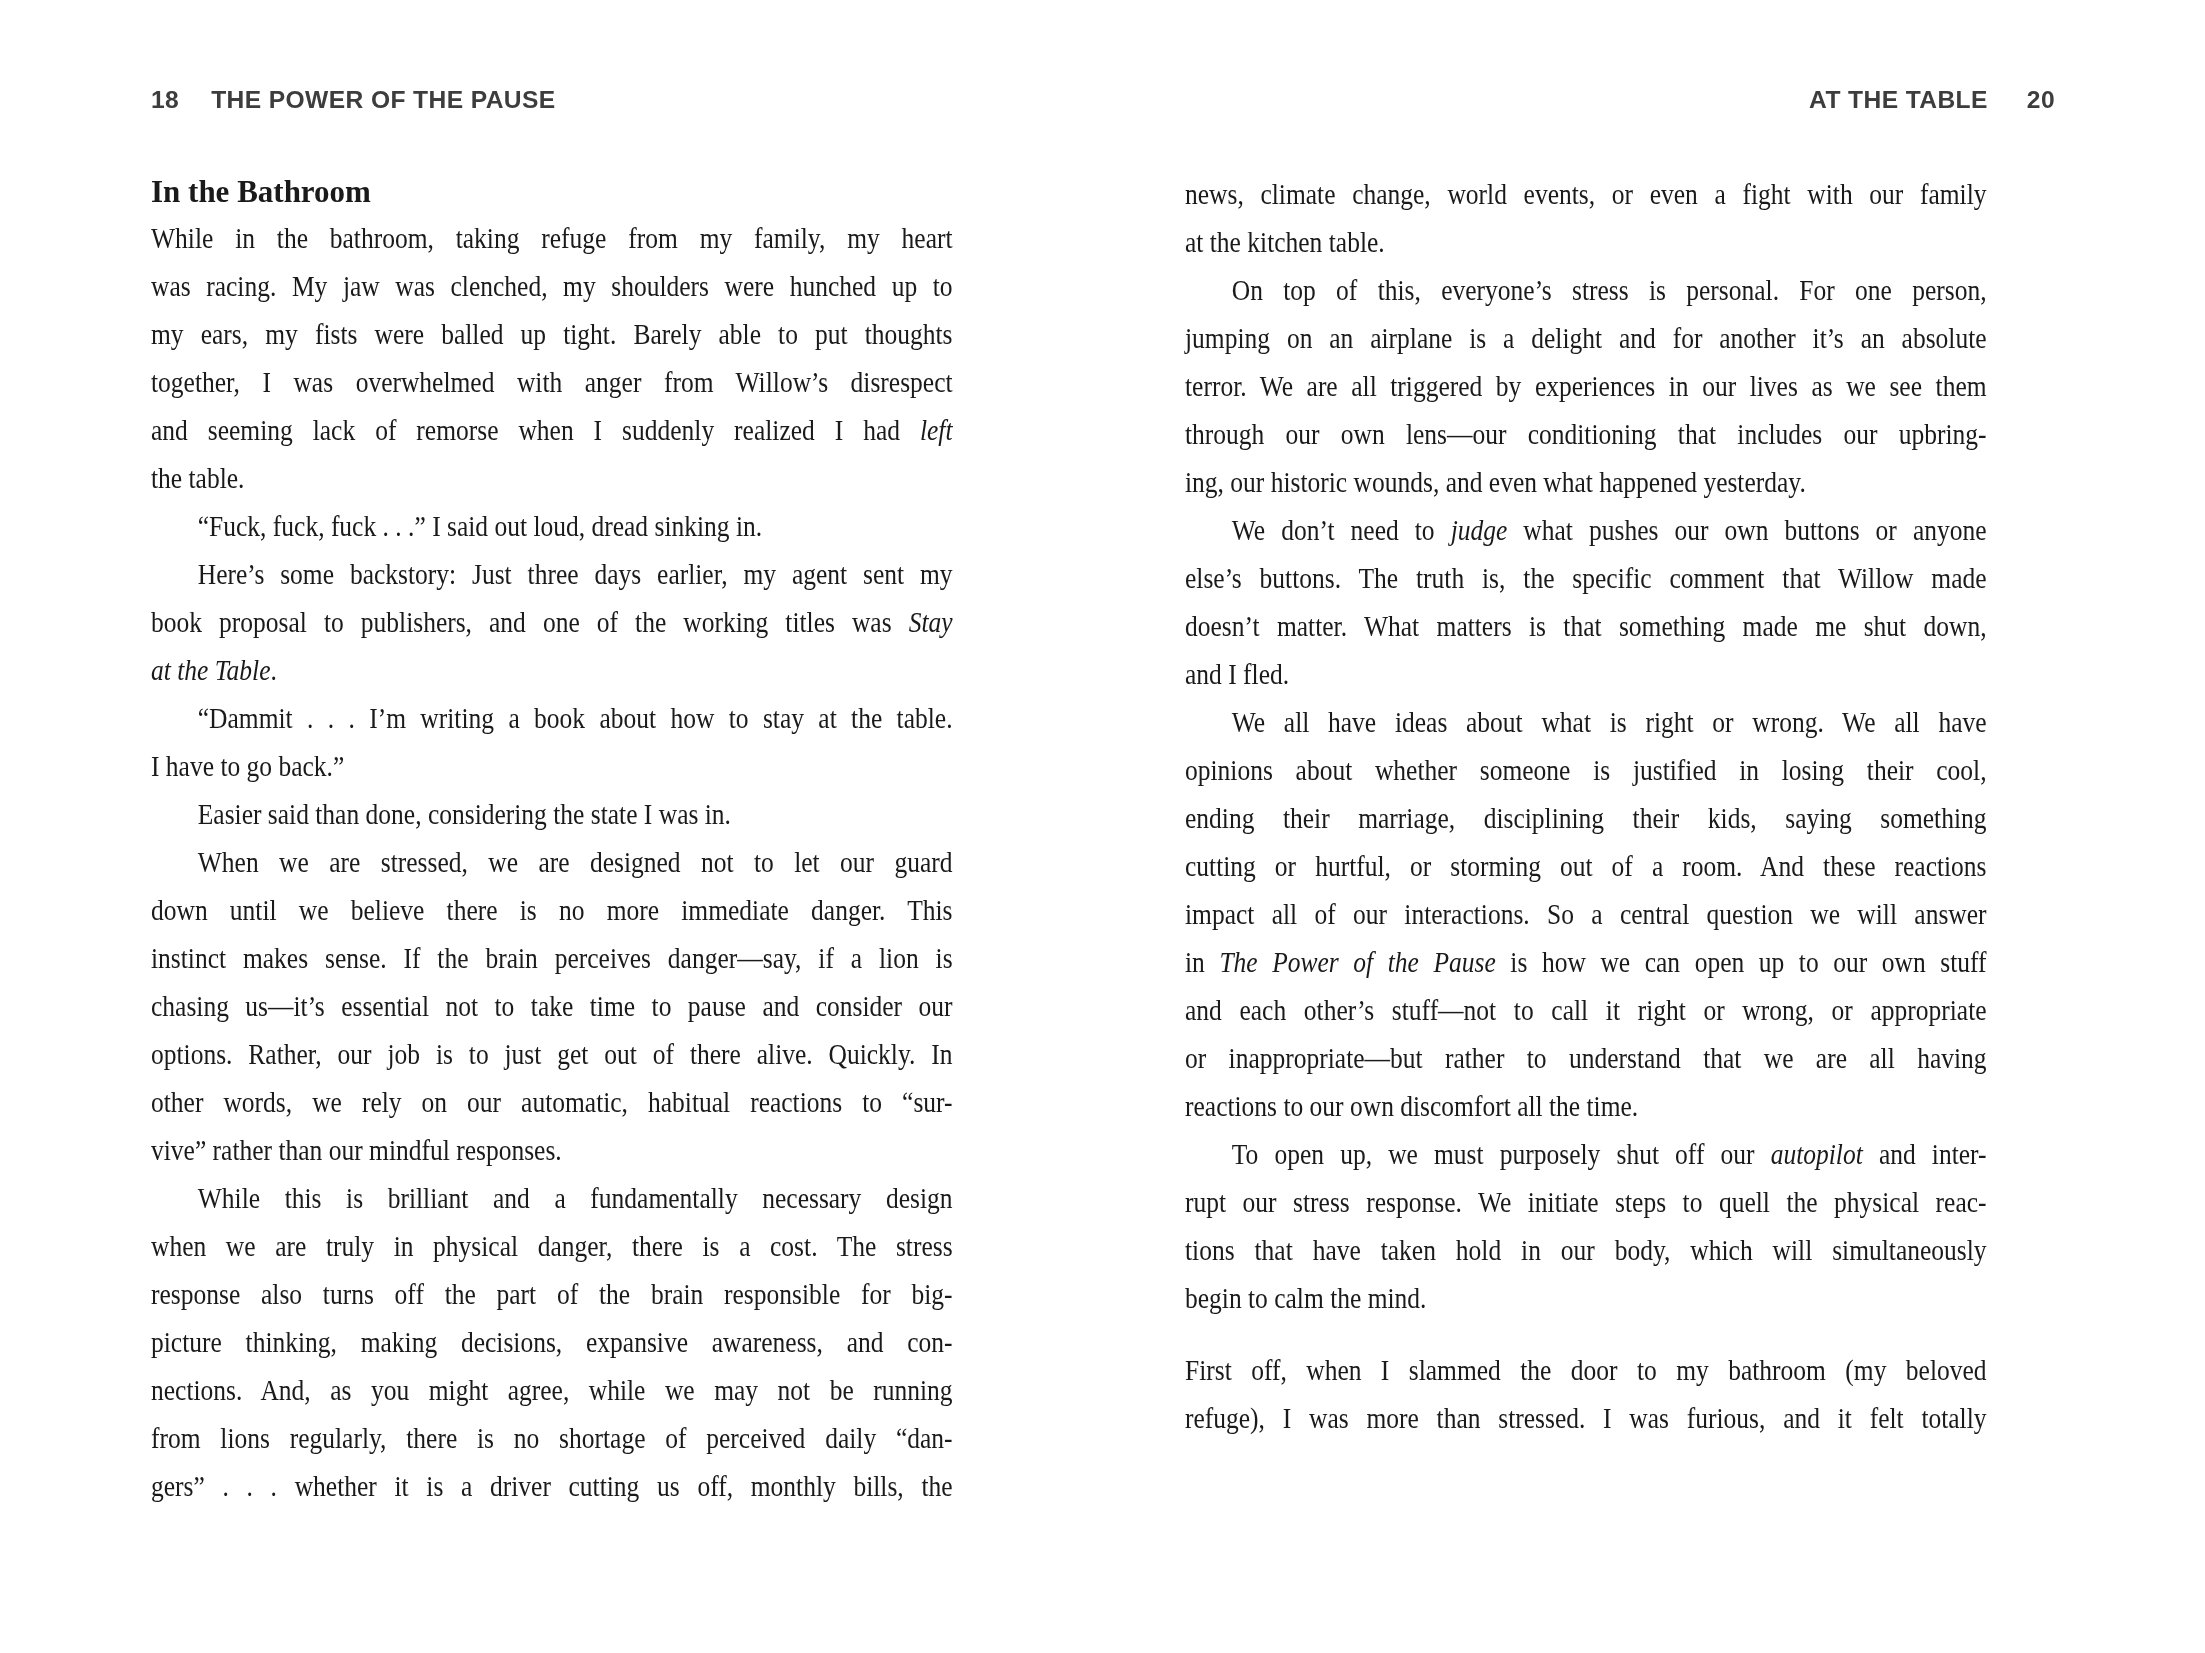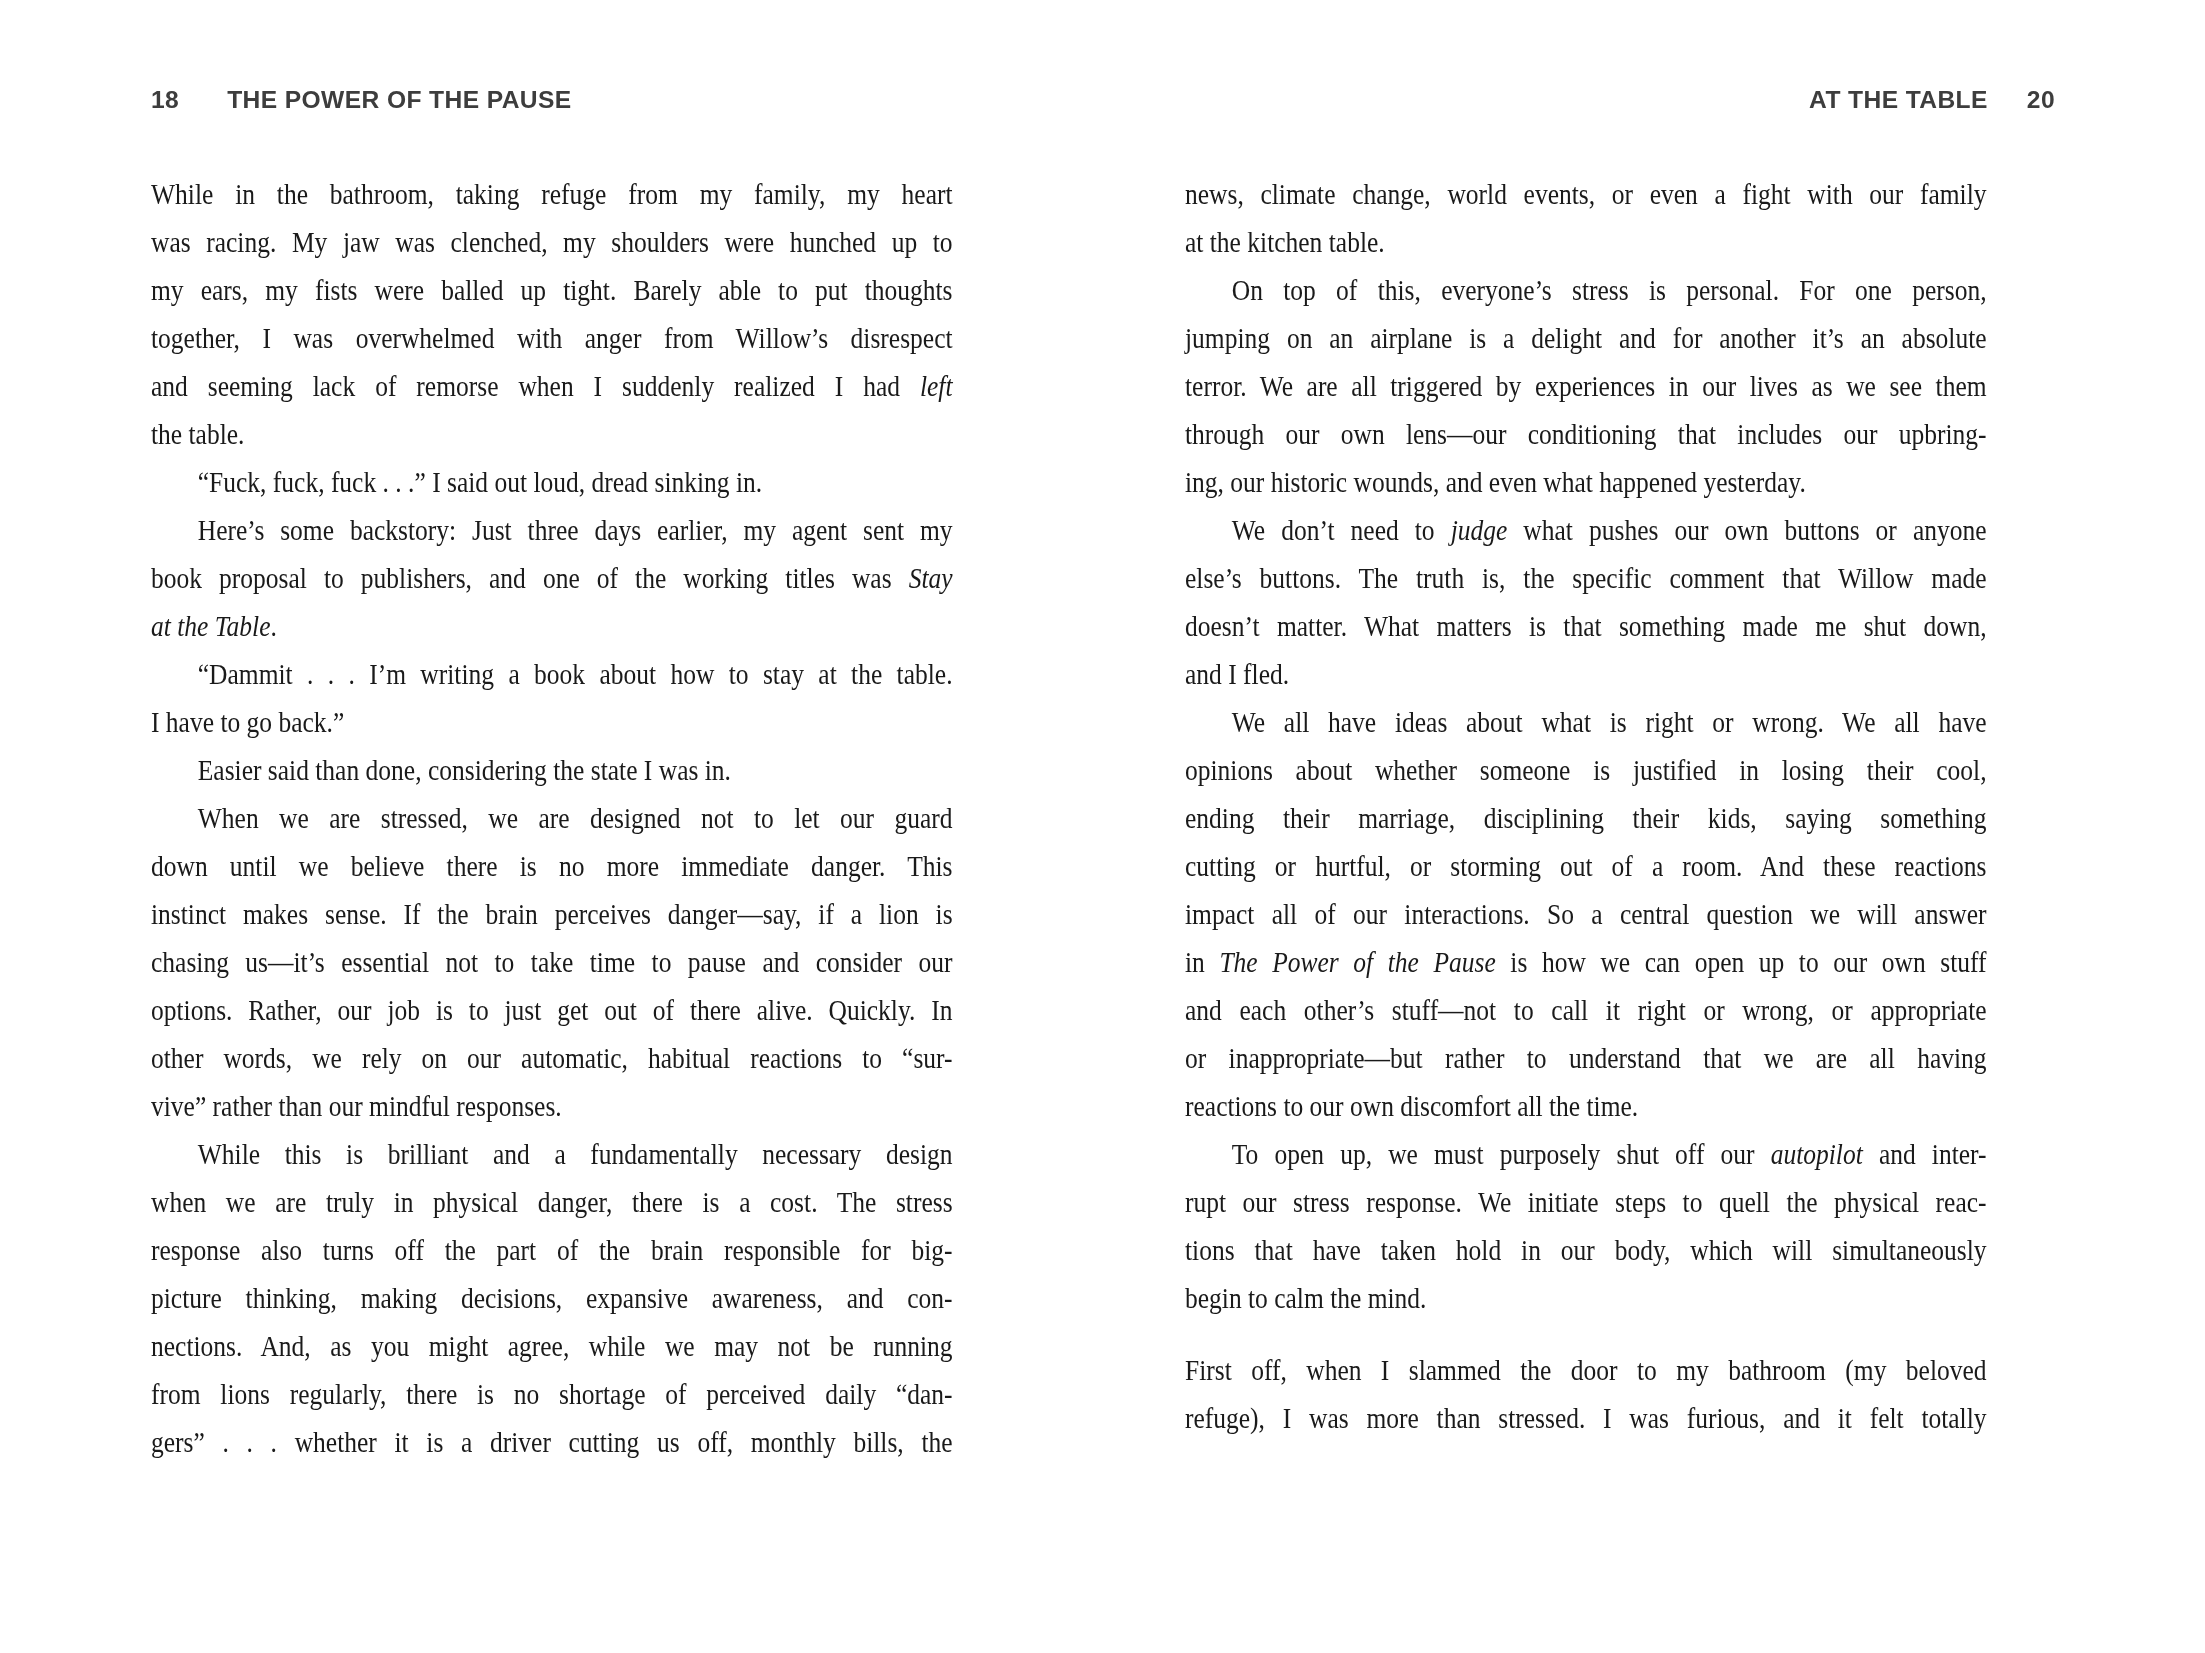--- a/index.html
+++ b/index.html
@@ -11,21 +11,21 @@
     position:relative;
     overflow:hidden;
   }
   .runhead{
     position:absolute;top:87px;
     display:flex;align-items:baseline;
     font-family:"Liberation Sans", sans-serif;
     font-weight:bold;font-size:24.6px;line-height:25.4px;
     color:#3d3d3d;letter-spacing:0.4px;
   }
-  #hdr-left{left:151px;gap:48px;}
+  #hdr-left{left:151px;gap:32px;}
   #hdr-right{left:1253px;width:802px;justify-content:flex-end;gap:39px;}
   .pagebody{position:absolute;top:170px;width:943px;}
   #left-body{left:151px;}
   #right-body{left:1185px;}
   .heading{
     font-size:31px;font-weight:bold;
     line-height:44px;height:44px;width:802px;
   }
   .subheading{
     font-size:30.5px;font-weight:bold;
@@ -51,20 +51,21 @@
   <span>18</span>
   <span>THE POWER OF THE PAUSE</span>
 </div>
 
 <div id="hdr-right" class="runhead">
   <span>AT THE TABLE</span>
   <span>20</span>
 </div>
 
 <div id="left-body" class="pagebody">
+    <div class="heading">In the Bathroom</div>
     <div class="bodyline cond j">While in the bathroom, taking refuge from my family, my heart</div>
     <div class="bodyline cond j">was racing. My jaw was clenched, my shoulders were hunched up to</div>
     <div class="bodyline cond j">my ears, my fists were balled up tight. Barely able to put thoughts</div>
     <div class="bodyline cond j">together, I was overwhelmed with anger from Willow’s disrespect</div>
     <div class="bodyline cond j">and seeming lack of remorse when I suddenly realized I had <i>left</i></div>
     <div class="bodyline cond">the table.</div>
     <div class="bodyline cond ind">“Fuck, fuck, fuck . . .” I said out loud, dread sinking in.</div>
     <div class="bodyline cond j ind">Here’s some backstory: Just three days earlier, my agent sent my</div>
     <div class="bodyline cond j">book proposal to publishers, and one of the working titles was <i>Stay</i></div>
     <div class="bodyline cond"><i>at the Table</i>.</div>

